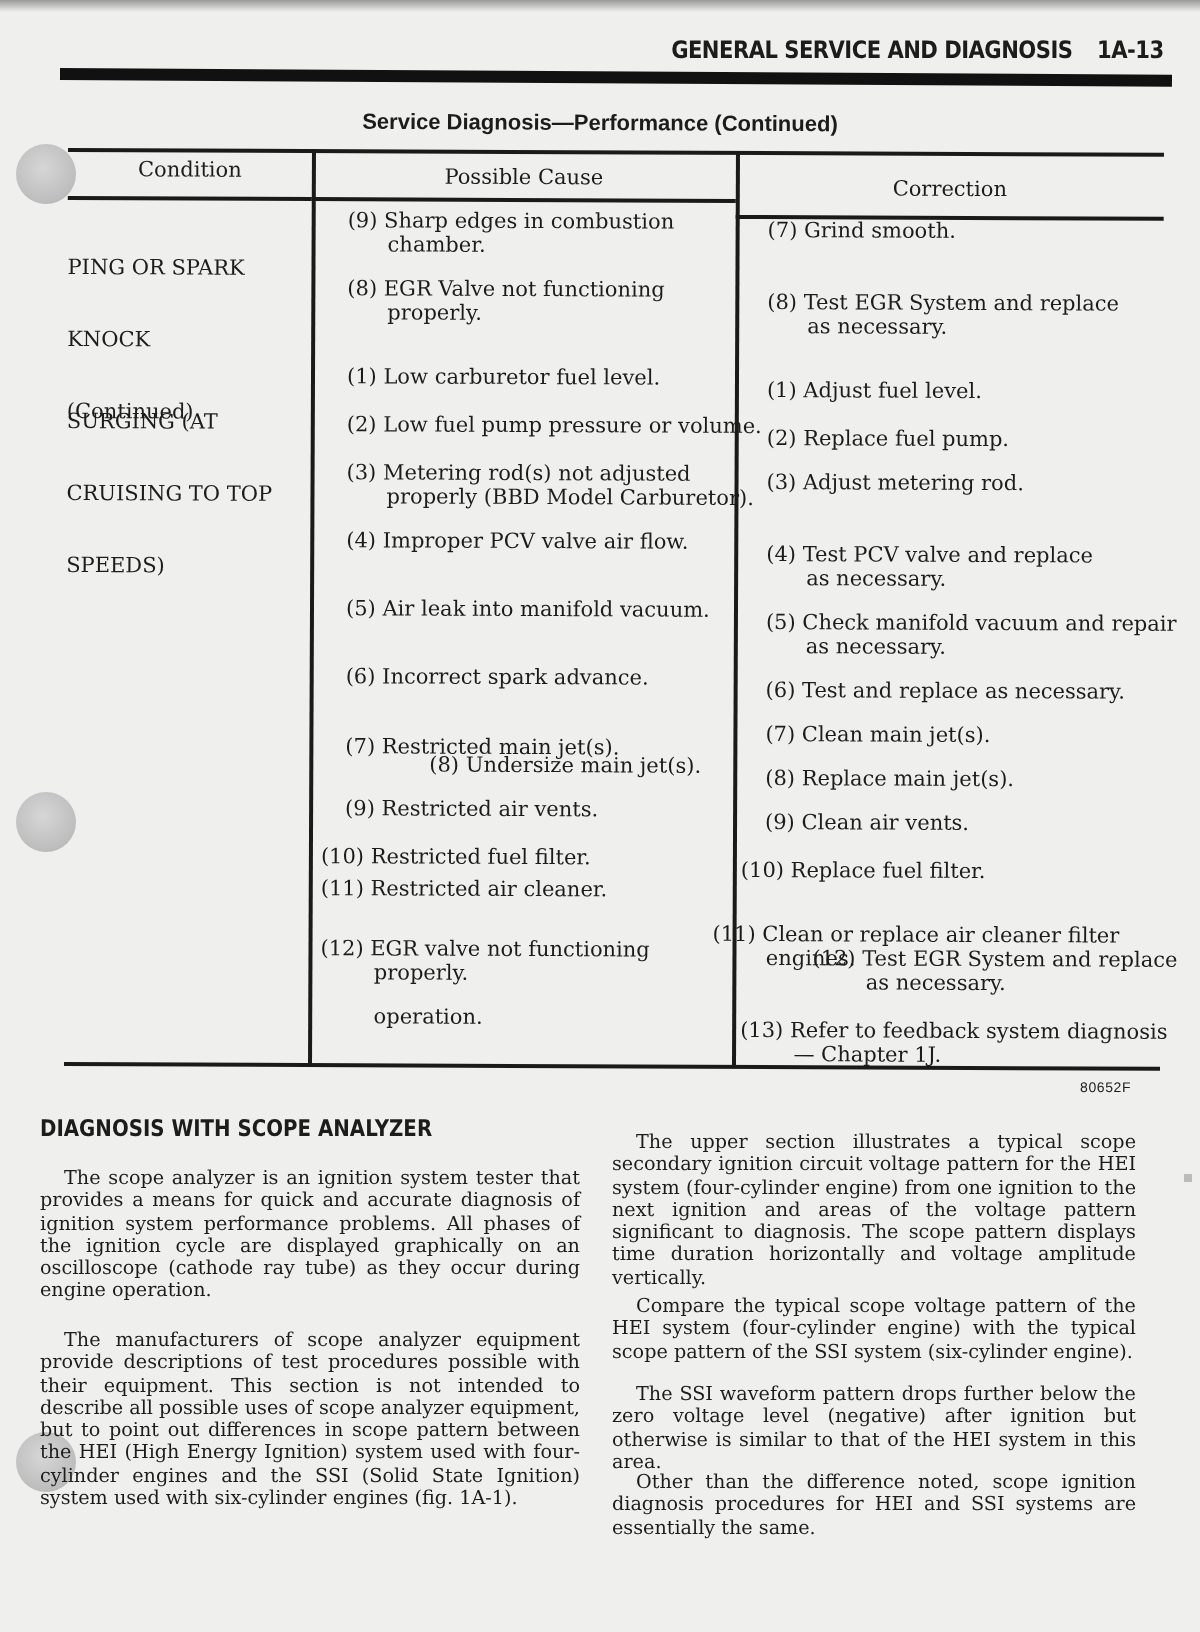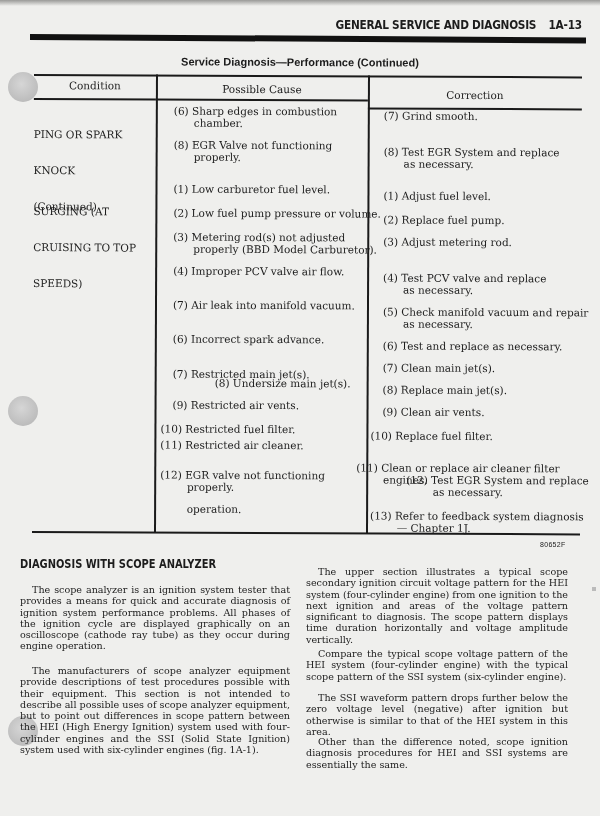--- a/index.html
+++ b/index.html
@@ -98,33 +98,33 @@
     <div>KNOCK</div>
     <div>(Continued)</div>
   </div>
   <div class="cell cond" style="top:107px;">
     <div>SURGING (AT</div>
     <div>CRUISING TO TOP</div>
     <div>SPEEDS)</div>
   </div>
 
   <div id="rows">
-      <div class="cell" style="left: 140px; top: 30px;"><div>(6) Sharp edges in combustion</div><div>      chamber.</div></div>
+      <div class="cell" style="left: 140px; top: 30px;"><div>(9) Sharp edges in combustion</div><div>      chamber.</div></div>
       <div class="cell" style="left: 350px; top: 34px;"><div>(7) Grind smooth.</div></div>
       <div class="cell" style="left: 140px; top: 64px;"><div>(8) EGR Valve not functioning</div><div>      properly.</div></div>
       <div class="cell" style="left: 350px; top: 70px;"><div>(8) Test EGR System and replace</div><div>      as necessary.</div></div>
       <div class="cell" style="left: 140px; top: 108px;"><div>(1) Low carburetor fuel level.</div></div>
       <div class="cell" style="left: 350px; top: 114px;"><div>(1) Adjust fuel level.</div></div>
       <div class="cell" style="left: 140px; top: 132px;"><div>(2) Low fuel pump pressure or volume.</div></div>
       <div class="cell" style="left: 350px; top: 138px;"><div>(2) Replace fuel pump.</div></div>
       <div class="cell" style="left: 140px; top: 156px;"><div>(3) Metering rod(s) not adjusted</div><div>      properly (BBD Model Carburetor).</div></div>
       <div class="cell" style="left: 350px; top: 160px;"><div>(3) Adjust metering rod.</div></div>
       <div class="cell" style="left: 140px; top: 190px;"><div>(4) Improper PCV valve air flow.</div></div>
       <div class="cell" style="left: 350px; top: 196px;"><div>(4) Test PCV valve and replace</div><div>      as necessary.</div></div>
-      <div class="cell" style="left: 140px; top: 224px;"><div>(7) Air leak into manifold vacuum.</div></div>
+      <div class="cell" style="left: 140px; top: 224px;"><div>(5) Air leak into manifold vacuum.</div></div>
       <div class="cell" style="left: 350px; top: 230px;"><div>(5) Check manifold vacuum and repair</div><div>      as necessary.</div></div>
       <div class="cell" style="left: 140px; top: 258px;"><div>(6) Incorrect spark advance.</div></div>
       <div class="cell" style="left: 350px; top: 264px;"><div>(6) Test and replace as necessary.</div></div>
       <div class="cell" style="left: 140px; top: 293px;"><div>(7) Restricted main jet(s).</div></div>
       <div class="cell" style="left: 350px; top: 286px;"><div>(7) Clean main jet(s).</div></div>
       <div class="cell" style="left: 140px; top: 302px; margin-left: 42px;"><div>(8) Undersize main jet(s).</div></div>
       <div class="cell" style="left: 350px; top: 308px;"><div>(8) Replace main jet(s).</div></div>
       <div class="cell" style="left: 140px; top: 324px;"><div>(9) Restricted air vents.</div></div>
       <div class="cell" style="left: 350px; top: 330px;"><div>(9) Clean air vents.</div></div>
       <div class="cell" style="left: 128px; top: 348px;"><div>(10) Restricted fuel filter.</div></div>

